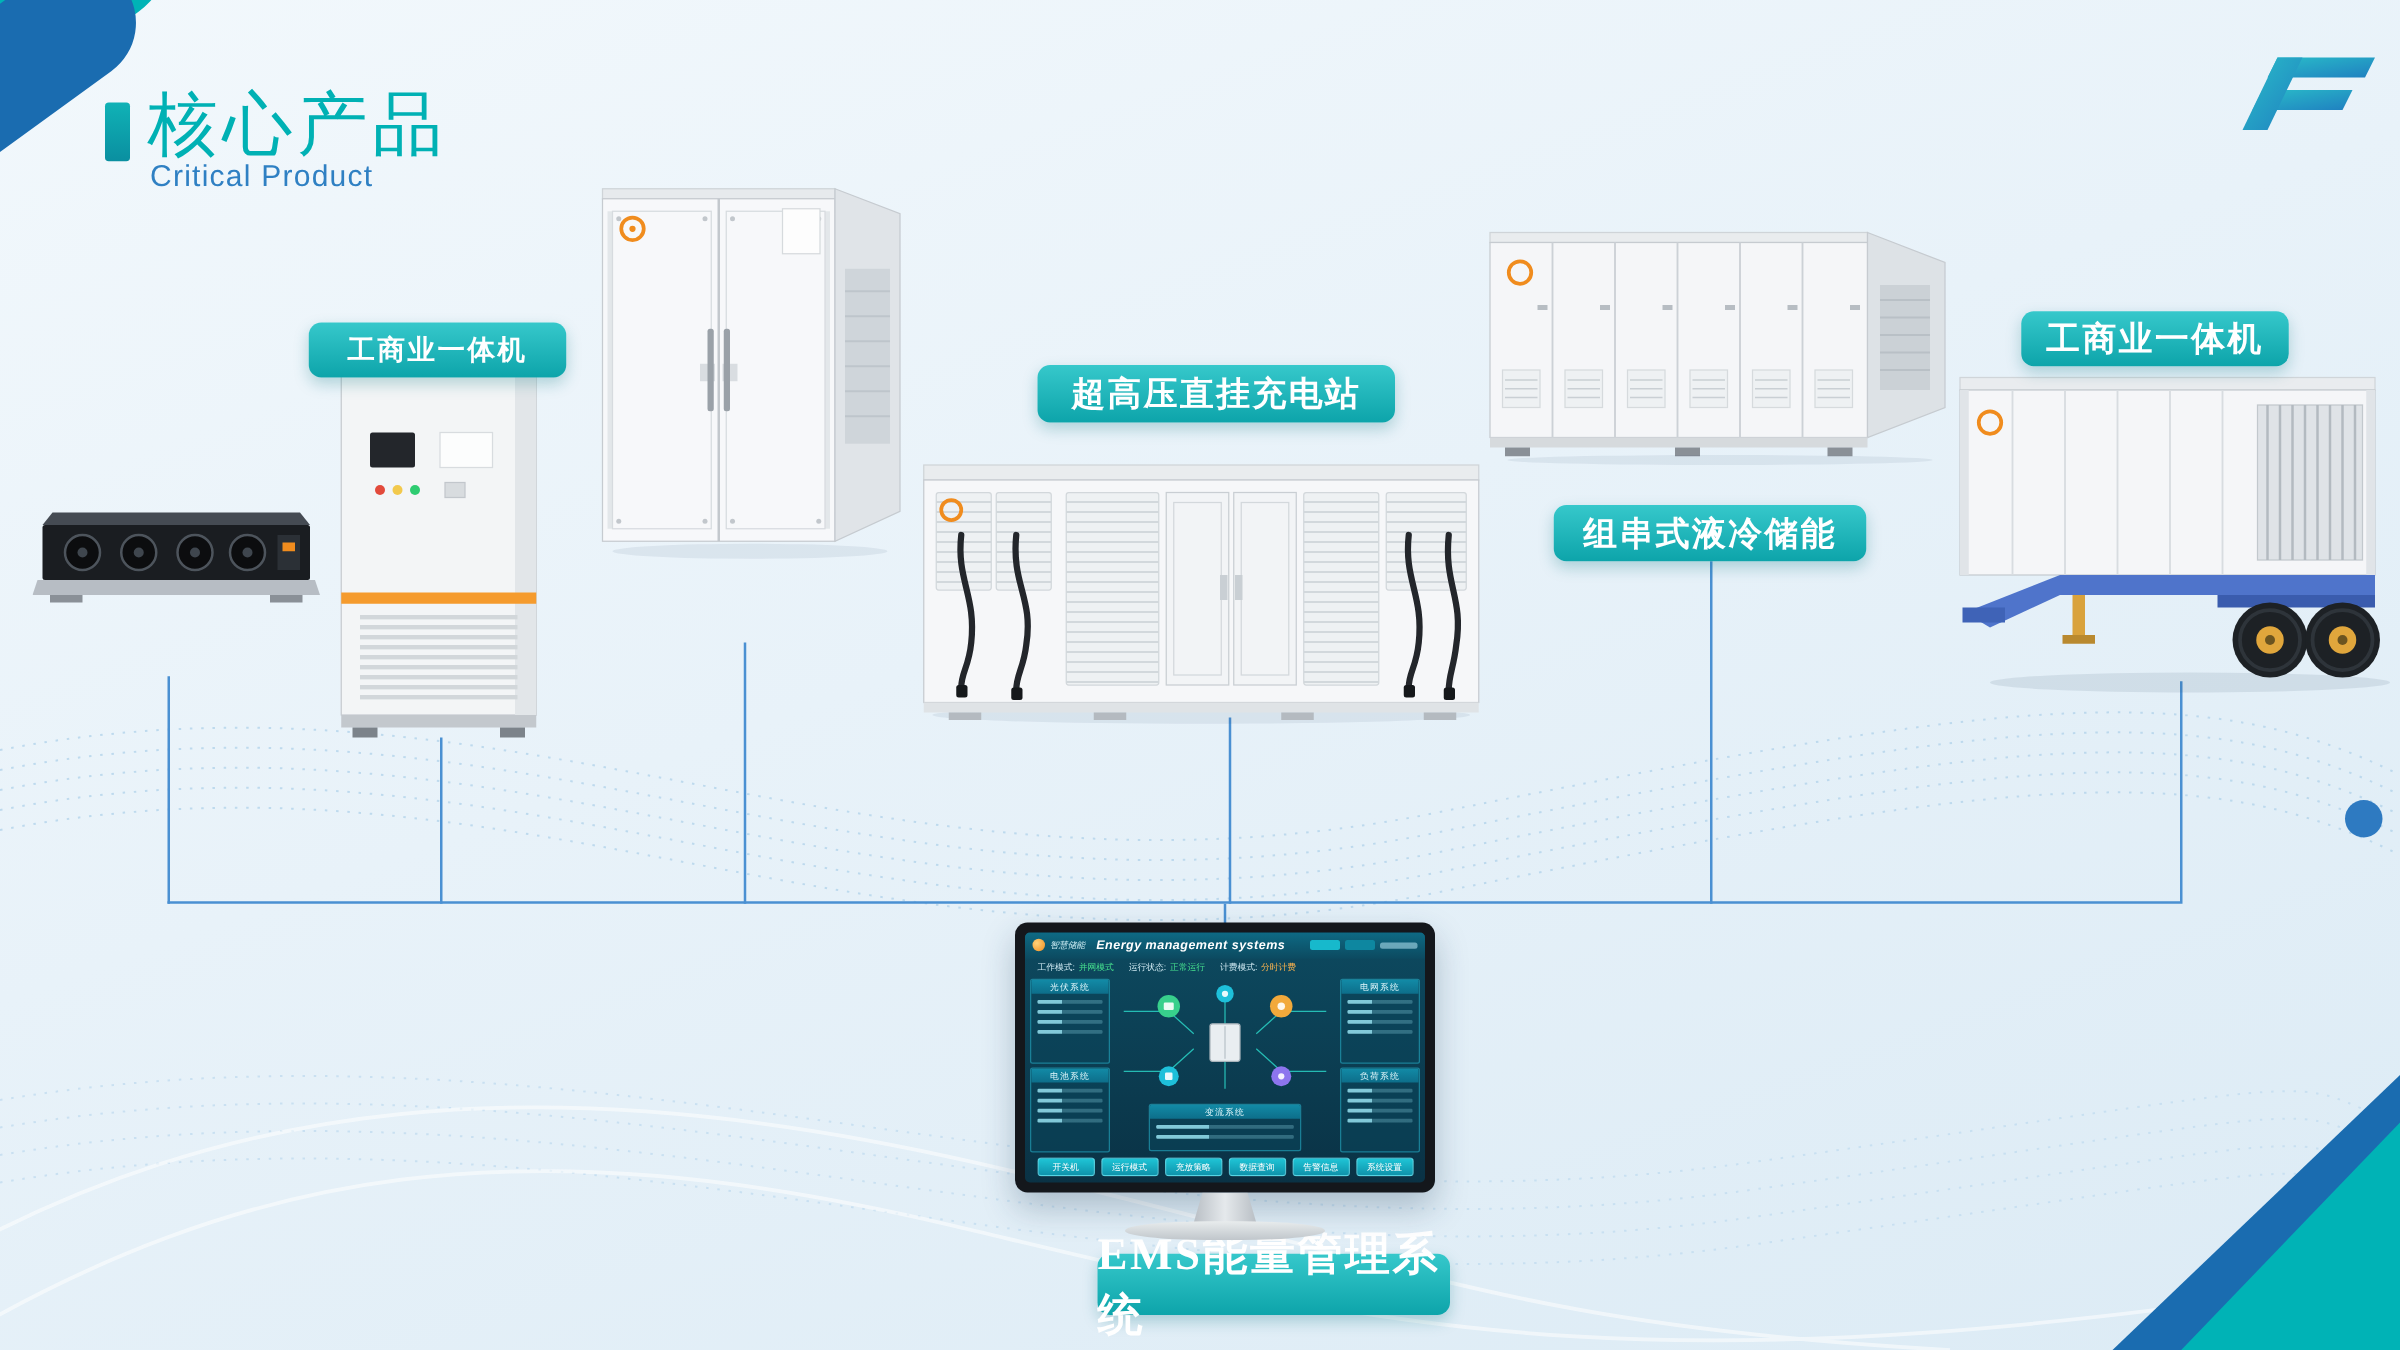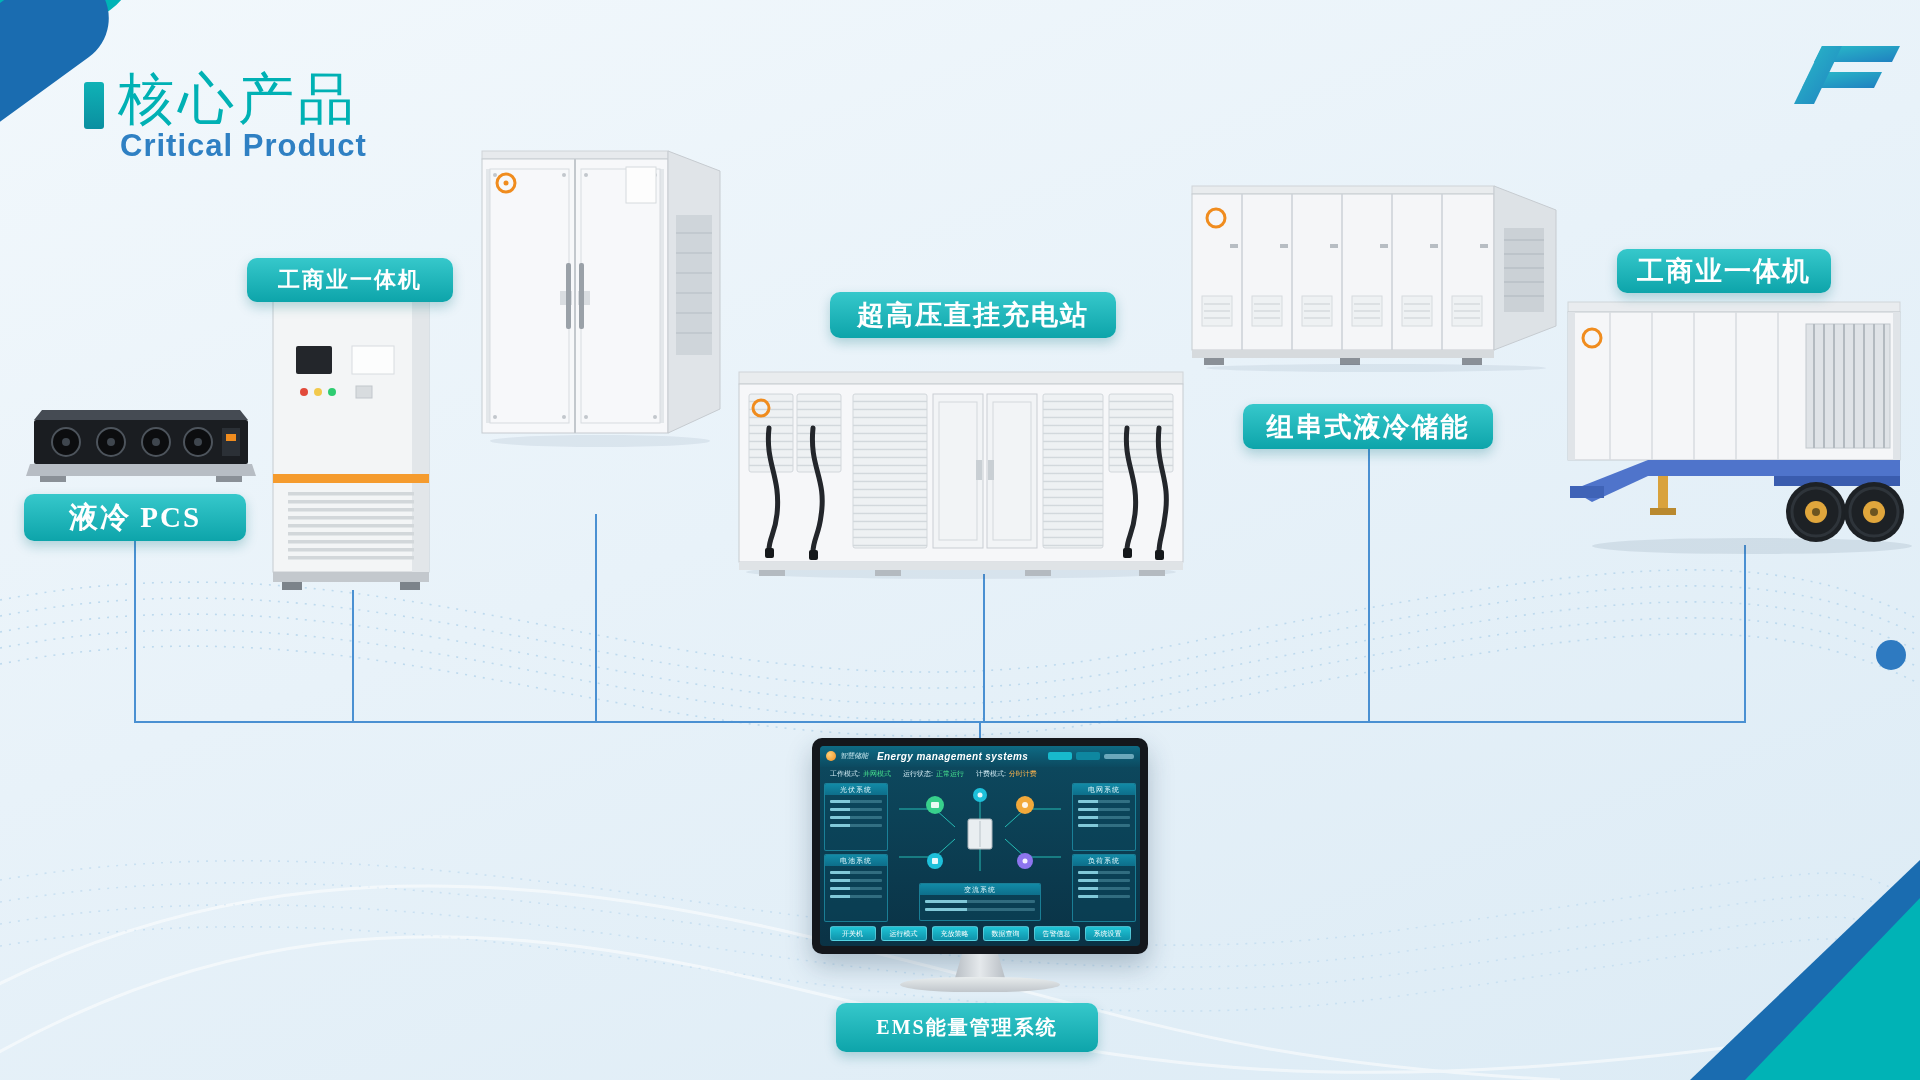--- a/index.html
+++ b/index.html
@@ -9,21 +9,21 @@
   .abs{position:absolute;}
   
   .corner{position:absolute;border-radius:60px;}
   .corner-teal{left:-80px;top:-70px;width:225px;height:122px;background:#00b3b6;transform:rotate(-36deg);}
   .corner-blue{left:-122px;top:14px;width:245px;height:96px;background:#1a6cb0;transform:rotate(-36deg);}
   .dot-blue{left:1876px;top:640px;width:30px;height:30px;border-radius:50%;background:#2e7ac1;}
   
   .title-bar{left:84px;top:82px;width:20px;height:47px;border-radius:3px;
              background:linear-gradient(180deg,#10b2b6,#0a8fa0);}
   .page-title{left:118px;top:62px;font-size:56px;font-weight:normal;color:#00b1b4;letter-spacing:4px;}
-  .page-subtitle{left:120px;top:128px;font-size:31px;color:#2f80c3;letter-spacing:1px;font-weight:bold;}
+  .page-subtitle{left:120px;top:128px;font-size:24px;color:#2f80c3;letter-spacing:1px;}
   
   .line{position:absolute;background:#4a90d2;}
   .h{height:2px;} .v{width:2px;}
   
   .pill{position:absolute;display:flex;align-items:center;justify-content:center;
         color:#ffffff;font-family:"Liberation Serif", serif;font-weight:700;
         background:linear-gradient(180deg,#36c8cb 0%,#0da4aa 100%);
         border-radius:10px;letter-spacing:2px;
         box-shadow:0 5px 12px rgba(10,120,130,.28);}
   .prod{position:absolute;}
@@ -336,25 +336,24 @@
       <circle cx="254" cy="218" r="11" fill="#e0a63c"></circle>
         <circle cx="254" cy="218" r="4" fill="#6b5420"></circle>
       <circle cx="312" cy="218" r="30" fill="#1d2125"></circle>
       <circle cx="312" cy="218" r="24" fill="none" stroke="#2e343a" stroke-width="3"></circle>
       <circle cx="312" cy="218" r="11" fill="#e0a63c"></circle>
         <circle cx="312" cy="218" r="4" fill="#6b5420"></circle>
     </g>
   </svg>
 
   <div class="pill" style="left:247px;top:258px;width:206px;height:44px;font-size:22px">工商业一体机</div>
-  <div class="pill" style="left:24px;top:494px;width:222px;height:47px;font-size:29px">液冷 PCS</div>
   <div class="pill" style="left:1243px;top:404px;width:250px;height:45px;font-size:27px">组串式液冷储能</div>
   <div class="pill" style="left:830px;top:292px;width:286px;height:46px;font-size:27px">超高压直挂充电站</div>
   <div class="pill" style="left:1617px;top:249px;width:214px;height:44px;font-size:27px">工商业一体机</div>
-  <div class="pill" style="left:836px;top:1003px;width:262px;height:49px;font-size:20px">EMS能量管理系统</div>
+  <div class="pill" style="left:878px;top:1003px;width:282px;height:49px;font-size:36px">EMS能量管理系统</div>
 
   <div class="monitor">
     <div class="m-frame"></div>
     <div class="m-screen">
       <div class="scr-header">
         <span class="scr-logo"></span>
         <span class="scr-brand">智慧储能</span>
         <span class="scr-title">Energy management systems</span>
         <span class="scr-chip"></span>
         <span class="scr-chip alt"></span>

